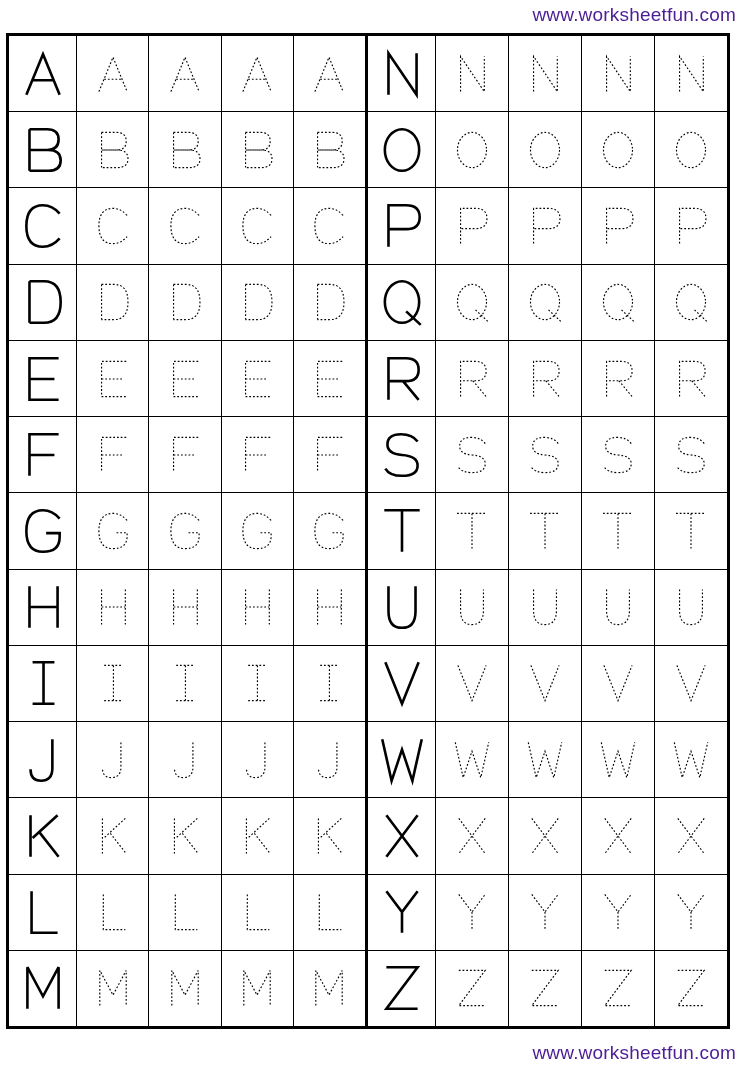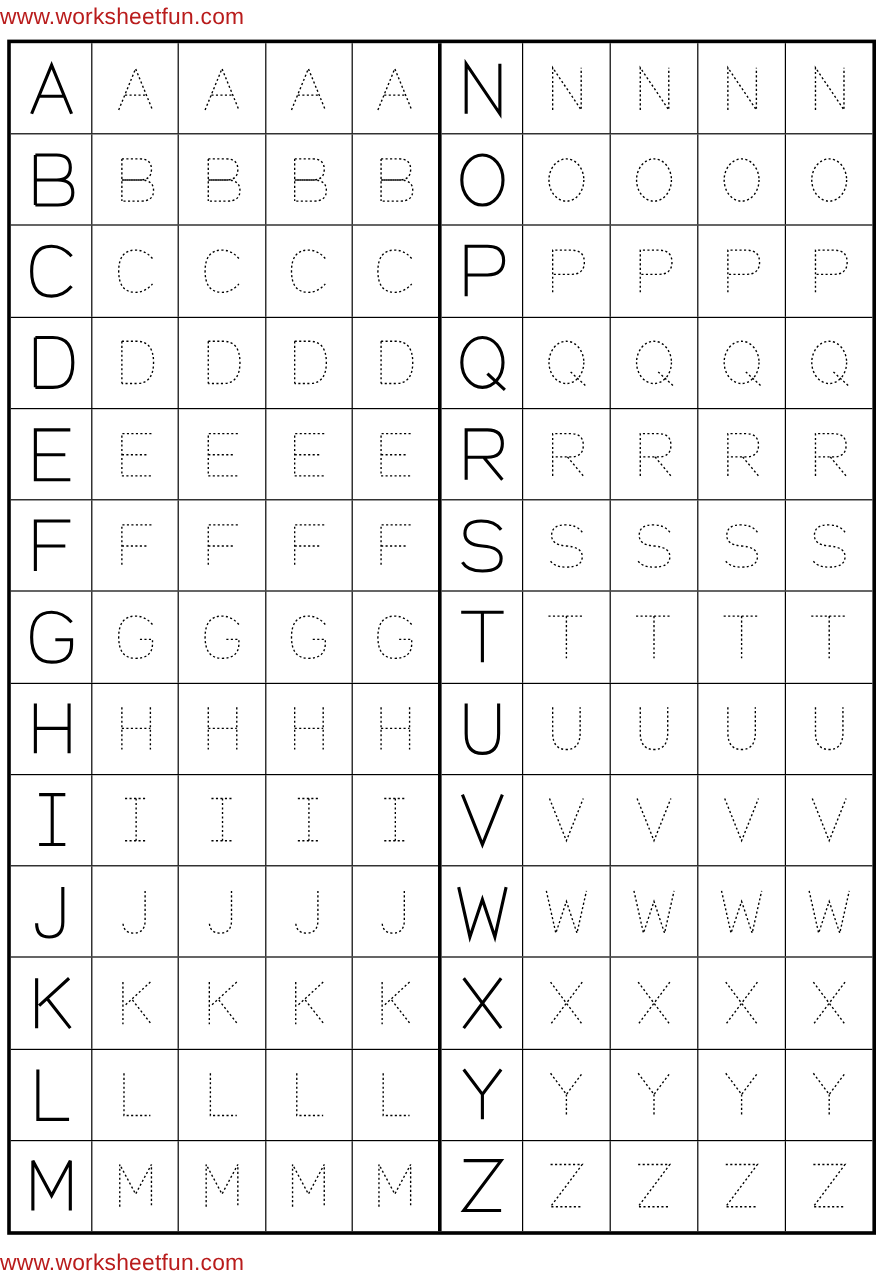--- a/index.html
+++ b/index.html
@@ -14,24 +14,24 @@
     color: #000000;
     overflow: hidden;
   }
   .page {
     position: relative;
     width: 736px;
     height: 1073px;
     box-sizing: border-box;
   }
   .site-url {
-    text-align: left;
+    text-align: right;
     font-size: 19px;
     letter-spacing: 0.2px;
-    color: #b91c1c;
+    color: #4c1d95;
     font-family: "Liberation Sans", sans-serif;
   }
   .site-url-top {
     height: 30px;
     line-height: 30px;
   }
   .site-url-bottom {
     position: absolute;
     left: 0;
     right: 0;

